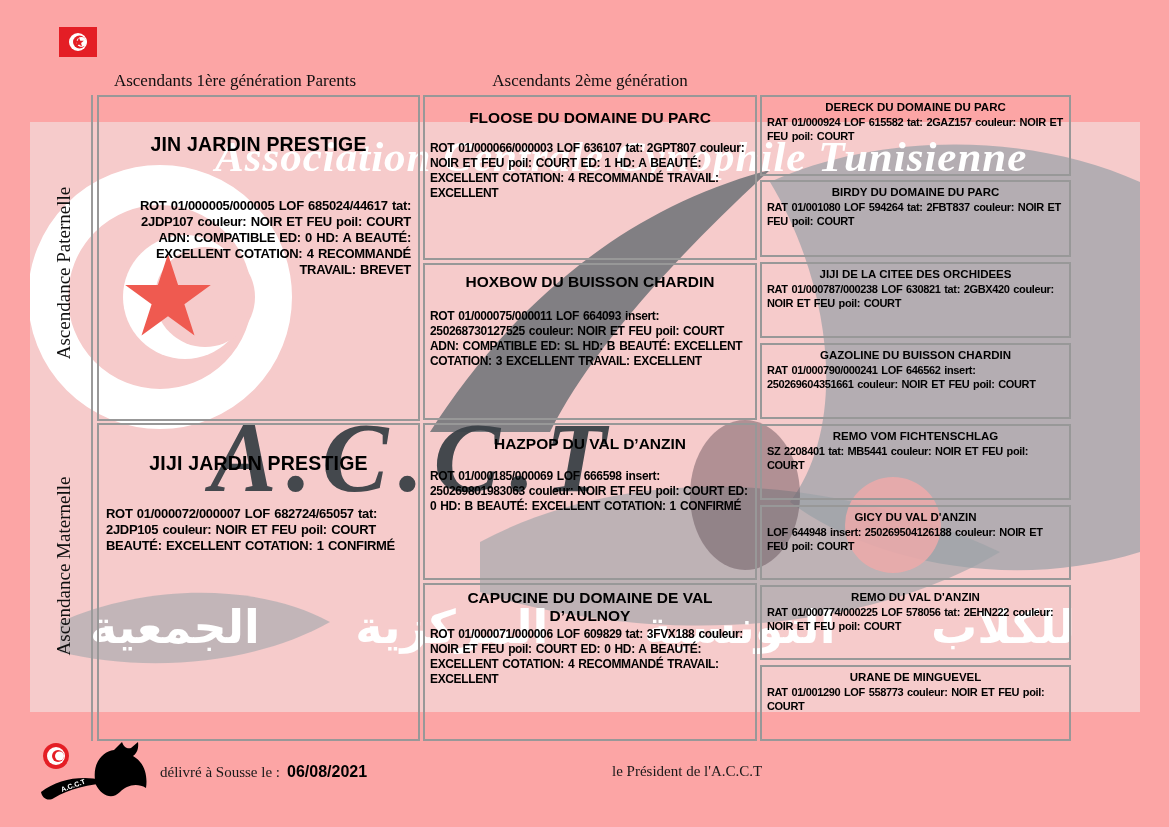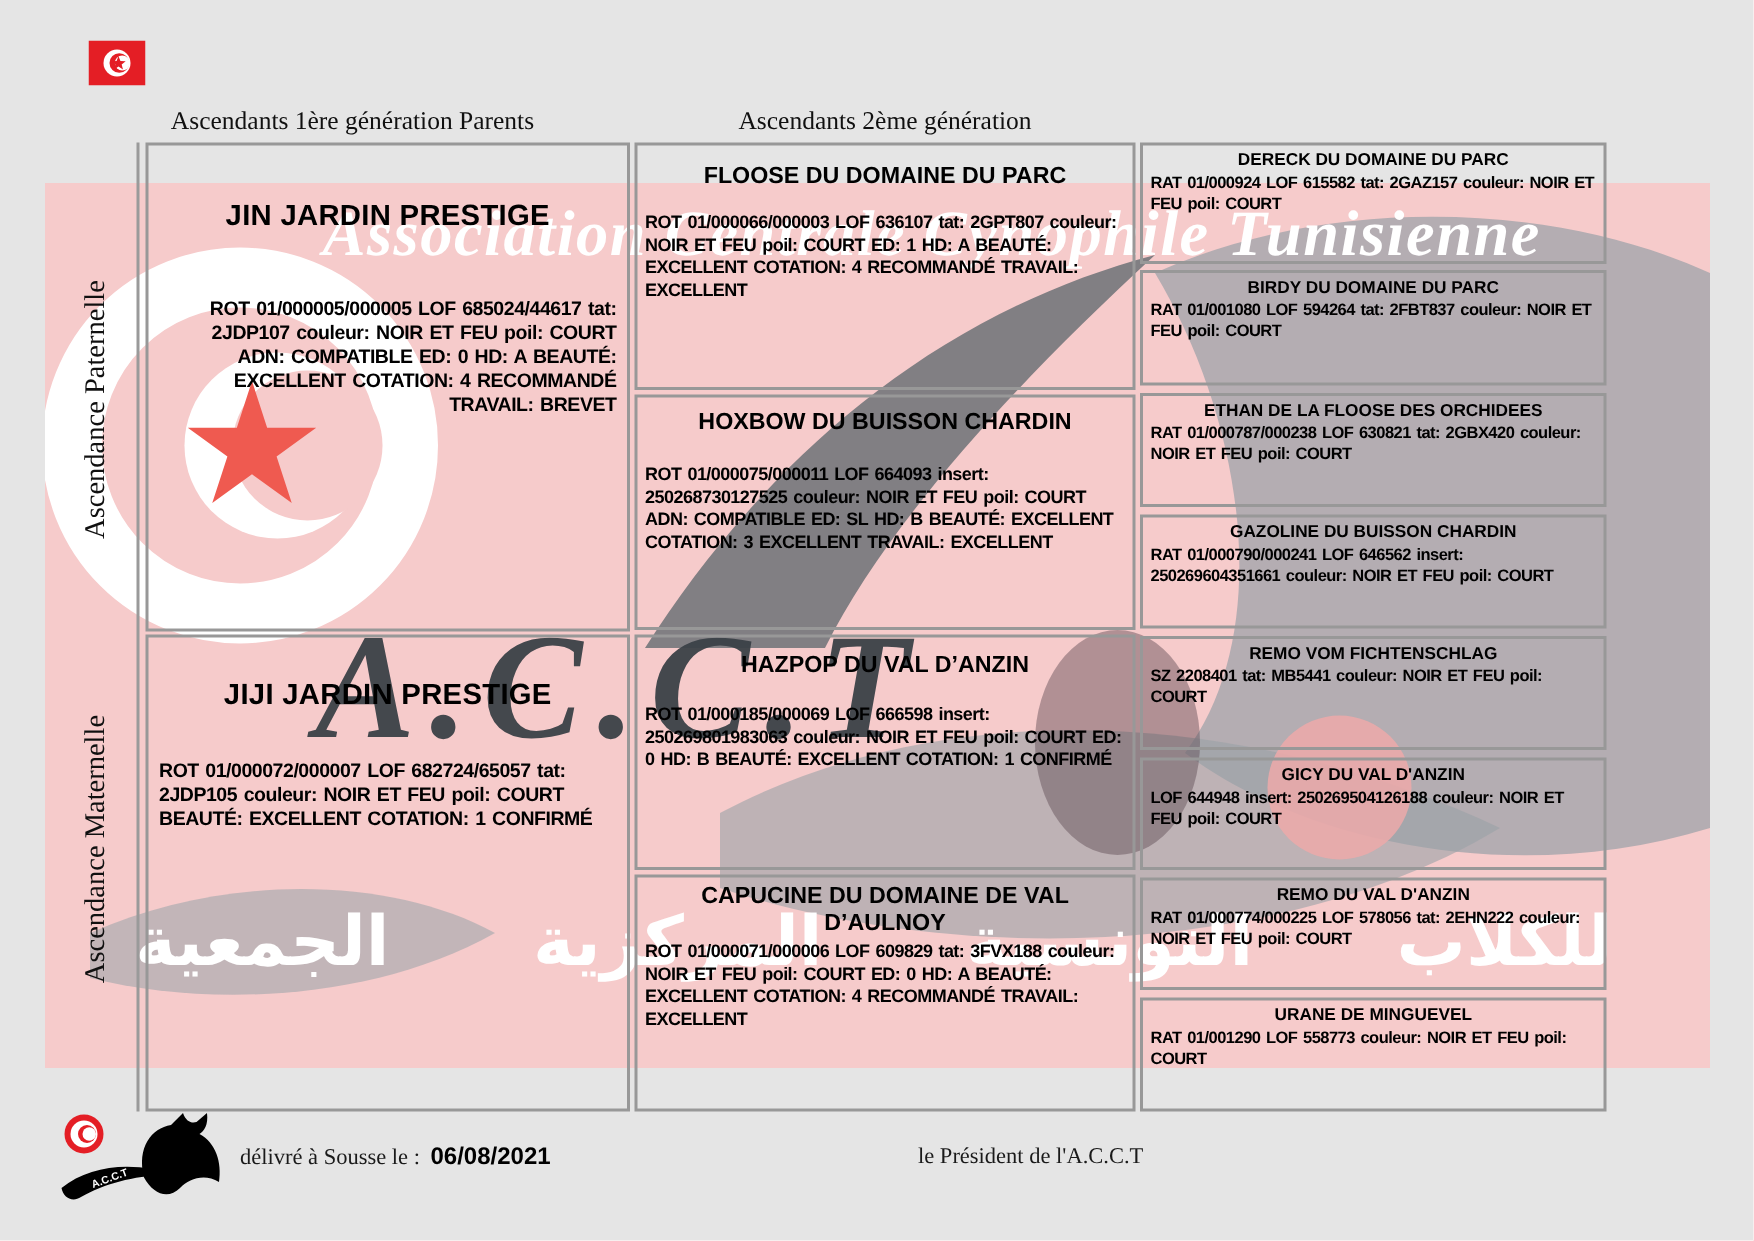--- a/index.html
+++ b/index.html
@@ -1,16 +1,16 @@
 <!DOCTYPE html>
 <html><head>
 <meta charset="utf-8">
 <style>
   html,body{margin:0;padding:0;background:#fff;}
-  #page{position:relative;width:1169px;height:827px;background:#e5e5e5;overflow:hidden;
+  #page{position:relative;width:1169px;height:827px;background:#fca5a5;overflow:hidden;
         font-family:"Liberation Sans",sans-serif;color:#000;}
   .abs{position:absolute;}
   
   .col-header{position:absolute;top:71px;font-family:"Liberation Serif",serif;
               font-size:17px;color:#101010;text-align:center;white-space:nowrap;}
   
   .side-label{position:absolute;width:300px;height:26px;text-align:center;
               font-family:"Liberation Serif",serif;font-size:19px;color:#101010;
               transform:rotate(-90deg);}
   
@@ -118,21 +118,21 @@
 
   <div class="abox g3" style="left:760px;top:95px;width:311px;height:81px;">
     <div class="aname" style="margin-top:4px;">DERECK DU DOMAINE DU PARC</div>
     <div class="adetails" style="margin-top:2px;">RAT 01/000924 LOF 615582 tat: 2GAZ157 couleur: NOIR ET FEU poil: COURT</div>
   </div>
   <div class="abox g3" style="left:760px;top:180px;width:311px;height:77px;">
     <div class="aname" style="margin-top:4px;">BIRDY DU DOMAINE DU PARC</div>
     <div class="adetails" style="margin-top:2px;">RAT 01/001080 LOF 594264 tat: 2FBT837 couleur: NOIR ET FEU poil: COURT</div>
   </div>
   <div class="abox g3" style="left:760px;top:262px;width:311px;height:76px;">
-    <div class="aname" style="margin-top:4px;">ETHAN DE LA FLOOSE DES ORCHIDEES</div>
+    <div class="aname" style="margin-top:4px;">JIJI DE LA CITEE DES ORCHIDEES</div>
     <div class="adetails" style="margin-top:2px;">RAT 01/000787/000238 LOF 630821 tat: 2GBX420 couleur: NOIR ET FEU poil: COURT</div>
   </div>
   <div class="abox g3" style="left:760px;top:343px;width:311px;height:76px;">
     <div class="aname" style="margin-top:4px;">GAZOLINE DU BUISSON CHARDIN</div>
     <div class="adetails" style="margin-top:2px;">RAT 01/000790/000241 LOF 646562 insert: 250269604351661 couleur: NOIR ET FEU poil: COURT</div>
   </div>
   <div class="abox g3" style="left:760px;top:424px;width:311px;height:76px;">
     <div class="aname" style="margin-top:4px;">REMO VOM FICHTENSCHLAG</div>
     <div class="adetails" style="margin-top:2px;">SZ 2208401 tat: MB5441 couleur: NOIR ET FEU poil: COURT</div>
   </div>

